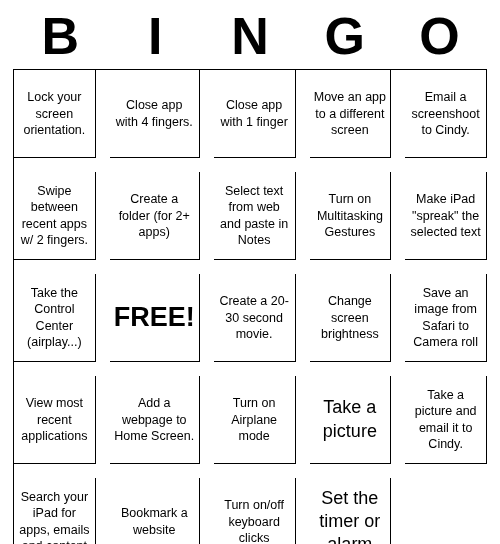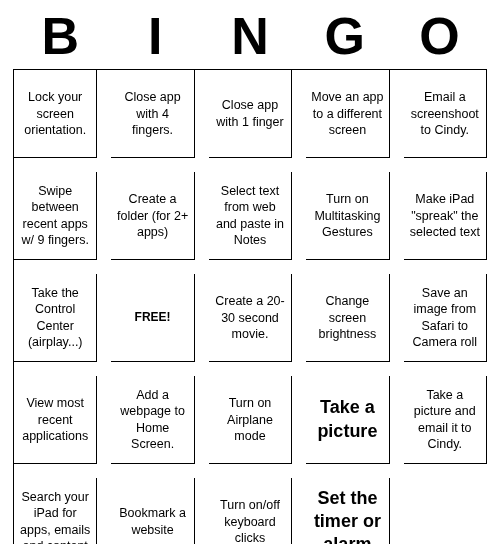--- a/index.html
+++ b/index.html
@@ -54,47 +54,47 @@
       align-items: center;
       justify-content: center;
       text-align: center;
       padding: 6px 4px;
       font-size: 12.5px;
       line-height: 1.3;
       color: #000;
     }
 
     .bingo-cell.free {
-      font-size: 12px;
+      font-size: 27px;
       font-weight: bold;
     }
 
     .bingo-cell.large-text {
       font-size: 18px;
-      font-weight: bold;
+      font-weight: normal;
     }
   </style>
 </head>
 <body>
 
 <div class="bingo-card">
   <div class="bingo-title">
     <span class="bingo-letter">B</span>
     <span class="bingo-letter">I</span>
     <span class="bingo-letter">N</span>
     <span class="bingo-letter">G</span>
     <span class="bingo-letter">O</span>
   </div>
   <div class="bingo-grid">
   <div class="bingo-cell">Lock your screen orientation.</div>
       <div class="bingo-cell">Close app with 4 fingers.</div>
       <div class="bingo-cell">Close app with 1 finger</div>
       <div class="bingo-cell">Move an app to a different screen</div>
       <div class="bingo-cell">Email a screenshoot to Cindy.</div>
-      <div class="bingo-cell">Swipe between recent apps w/ 9 fingers.</div>
+      <div class="bingo-cell">Swipe between recent apps w/ 2 fingers.</div>
       <div class="bingo-cell">Create a folder (for 2+ apps)</div>
       <div class="bingo-cell">Select text from web and paste in Notes</div>
       <div class="bingo-cell">Turn on Multitasking Gestures</div>
       <div class="bingo-cell">Make iPad "spreak" the selected text</div>
       <div class="bingo-cell">Take the Control Center (airplay...)</div>
       <div class="bingo-cell free">FREE!</div>
       <div class="bingo-cell">Create a 20-30 second movie.</div>
       <div class="bingo-cell">Change screen brightness</div>
       <div class="bingo-cell">Save an image from Safari to Camera roll</div>
       <div class="bingo-cell">View most recent applications</div>

